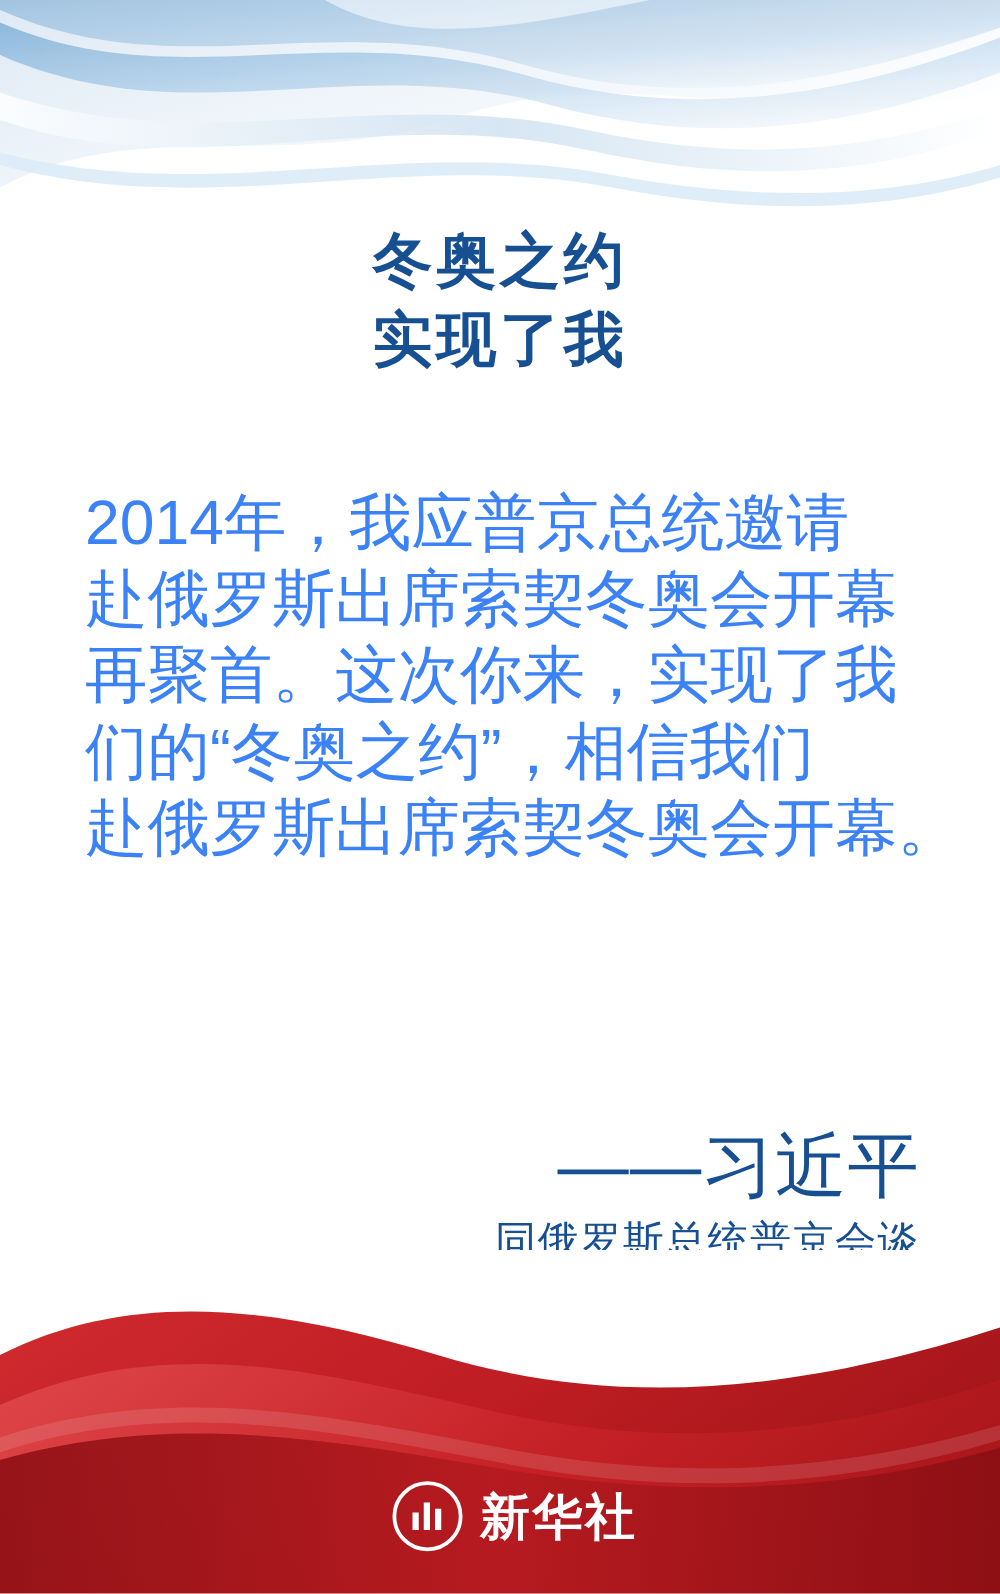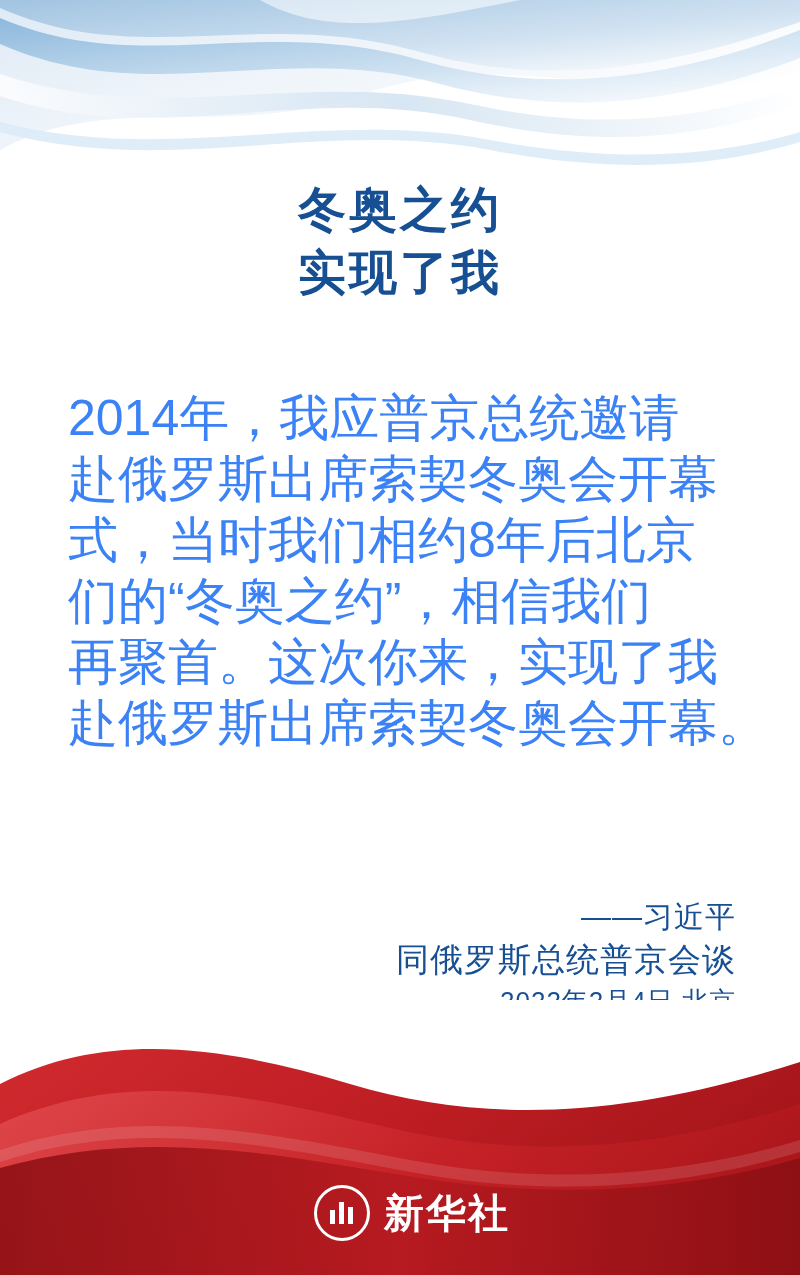--- a/index.html
+++ b/index.html
@@ -79,21 +79,21 @@
     position: absolute;
     top: 898px;
     left: 0;
     width: 800px;
     padding-right: 64px;
     box-sizing: border-box;
     text-align: right;
     color: #174f93;
   }
   .attribution .author {
-    font-size: 30px;
+    font-size: 57px;
     line-height: 1.25;
     letter-spacing: 1px;
     display: block;
   }
   .attribution .meta1 {
     display: block;
     font-size: 33px;
     line-height: 1.45;
     letter-spacing: 1px;
   }
@@ -188,23 +188,22 @@
   </div>
 
   <div class="headline">
     <span class="line">冬奥之约</span>
     <span class="line">实现了我</span>
   </div>
 
   <div class="quote">
     <span class="qline">2014年，我应普京总统邀请</span>
     <span class="qline">赴俄罗斯出席索契冬奥会开幕</span>
-    <span class="qline">式，当时我们相约8年后北京</span>
+    <span class="qline">再聚首。这次你来，实现了我</span>
     <span class="qline">们的“冬奥之约”，相信我们</span>
-    <span class="qline">再聚首。这次你来，实现了我</span>
     <span class="qline">赴俄罗斯出席索契冬奥会开幕。</span>
   </div>
 
   <div class="attribution">
     <span class="author">——习近平</span>
     <span class="meta1">同俄罗斯总统普京会谈</span>
     <span class="meta2">2022年2月4日 北京</span>
   </div>
 
   <div class="bottom-art">

